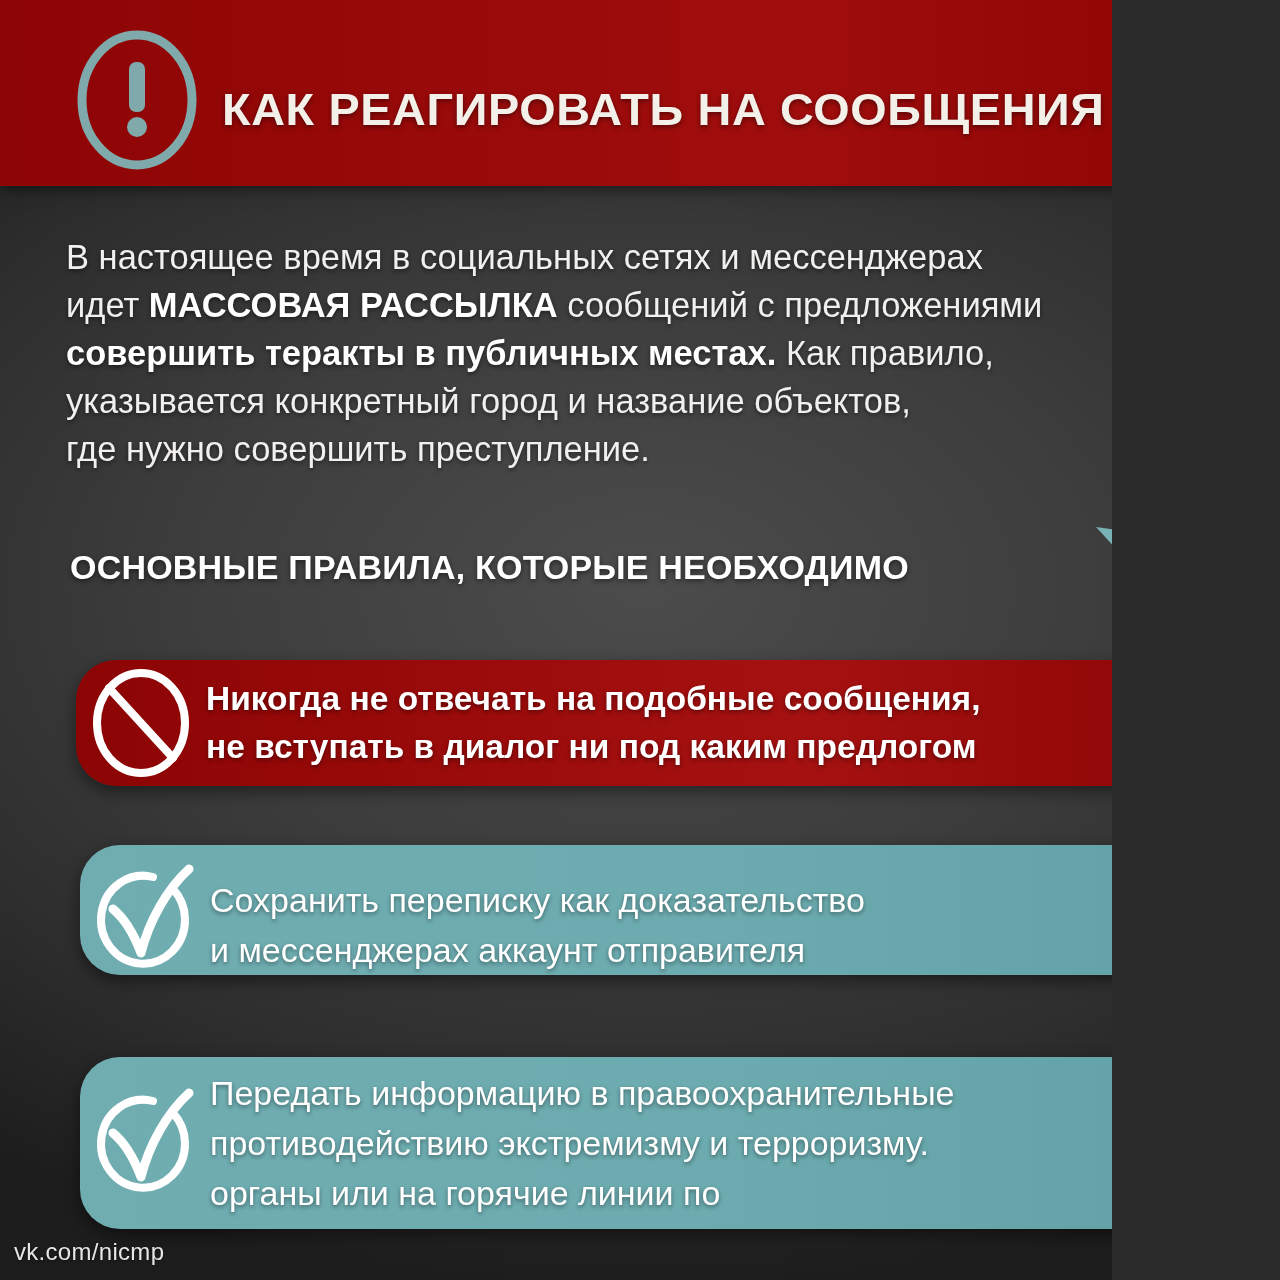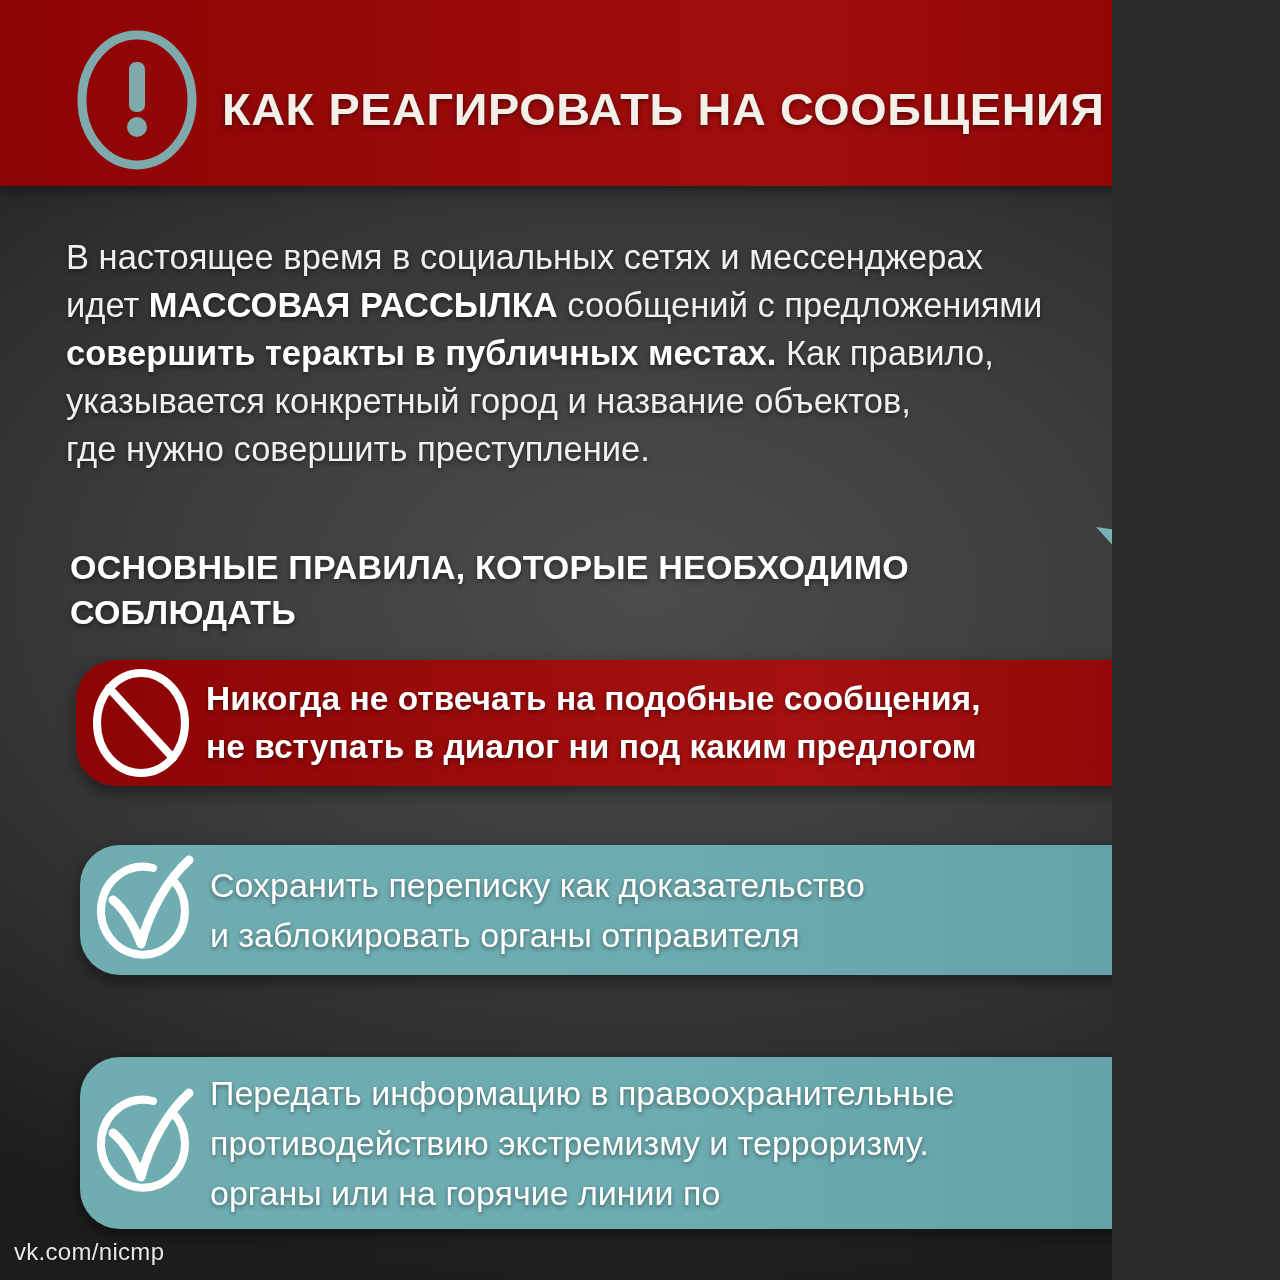--- a/index.html
+++ b/index.html
@@ -84,20 +84,21 @@
 
   #card-deny{
     left:76px;top:660px;width:1122px;height:126px;
     background:linear-gradient(90deg,#8c0404 0%,#9d0c0c 40%,#a51111 65%,#8e0606 100%);
   }
   #card-deny .card-text{font-size:33.5px;line-height:48px;}
 
   #card-save{
     left:80px;top:845px;width:1130px;height:130px;
     background:linear-gradient(90deg,#6fadb1 0%,#6cabaf 55%,#62a2a7 100%);
+    align-items:flex-end;
   }
   #card-save .card-text{font-weight:400;font-size:34px;line-height:50px;}
 
   #card-report{
     left:80px;top:1057px;width:1130px;height:172px;
     background:linear-gradient(90deg,#6fadb1 0%,#6cabaf 55%,#62a2a7 100%);
   }
   #card-report .card-text{font-weight:400;font-size:34px;line-height:50px;}
 
   .tline{display:block;white-space:nowrap;}
@@ -151,21 +152,20 @@
   </div>
 
   <div id="arrow">
     <svg viewBox="0 0 110 155" xmlns="http://www.w3.org/2000/svg">
       <path d="M26 9 C58 36 70 70 63 104 L88 93 L55 148 L4 92 L34 96 C40 66 36 36 26 9 Z" fill="#78b2b6"></path>
     </svg>
   </div>
 
   <div id="subheading">
     <span class="tline">ОСНОВНЫЕ ПРАВИЛА, КОТОРЫЕ НЕОБХОДИМО</span>
-    <span class="tline">СОБЛЮДАТЬ</span>
   </div>
 
   <div class="card" id="card-deny">
     <div class="card-icon">
       <svg width="104" height="112" viewBox="0 0 104 112" xmlns="http://www.w3.org/2000/svg">
         <ellipse cx="52" cy="56" rx="44" ry="50" fill="none" stroke="#ffffff" stroke-width="8"></ellipse>
         <line x1="20" y1="21" x2="84" y2="91" stroke="#ffffff" stroke-width="8" stroke-linecap="round"></line>
       </svg>
     </div>
     <div class="card-text">
@@ -176,21 +176,21 @@
 
   <div class="card" id="card-save">
     <div class="card-icon">
       <svg width="112" height="112" viewBox="0 0 112 112" xmlns="http://www.w3.org/2000/svg">
         <path d="M64 14 A42 44 0 1 0 96 56 A42 44 0 0 0 84 26" fill="none" stroke="#ffffff" stroke-width="8" stroke-linecap="round"></path>
         <path d="M24 46 C36 56 46 74 52 90 C60 58 78 26 100 6" fill="none" stroke="#ffffff" stroke-width="9" stroke-linecap="round" stroke-linejoin="round"></path>
       </svg>
     </div>
     <div class="card-text">
       <span class="tline">Сохранить переписку как доказательство</span>
-      <span class="tline">и заблокировать органы отправителя</span>
+      <span class="tline">и мессенджерах аккаунт отправителя</span>
     </div>
   </div>
 
   <div class="card" id="card-report">
     <div class="card-icon">
       <svg width="112" height="112" viewBox="0 0 112 112" xmlns="http://www.w3.org/2000/svg">
         <path d="M64 14 A42 44 0 1 0 96 56 A42 44 0 0 0 84 26" fill="none" stroke="#ffffff" stroke-width="8" stroke-linecap="round"></path>
         <path d="M24 46 C36 56 46 74 52 90 C60 58 78 26 100 6" fill="none" stroke="#ffffff" stroke-width="9" stroke-linecap="round" stroke-linejoin="round"></path>
       </svg>
     </div>

